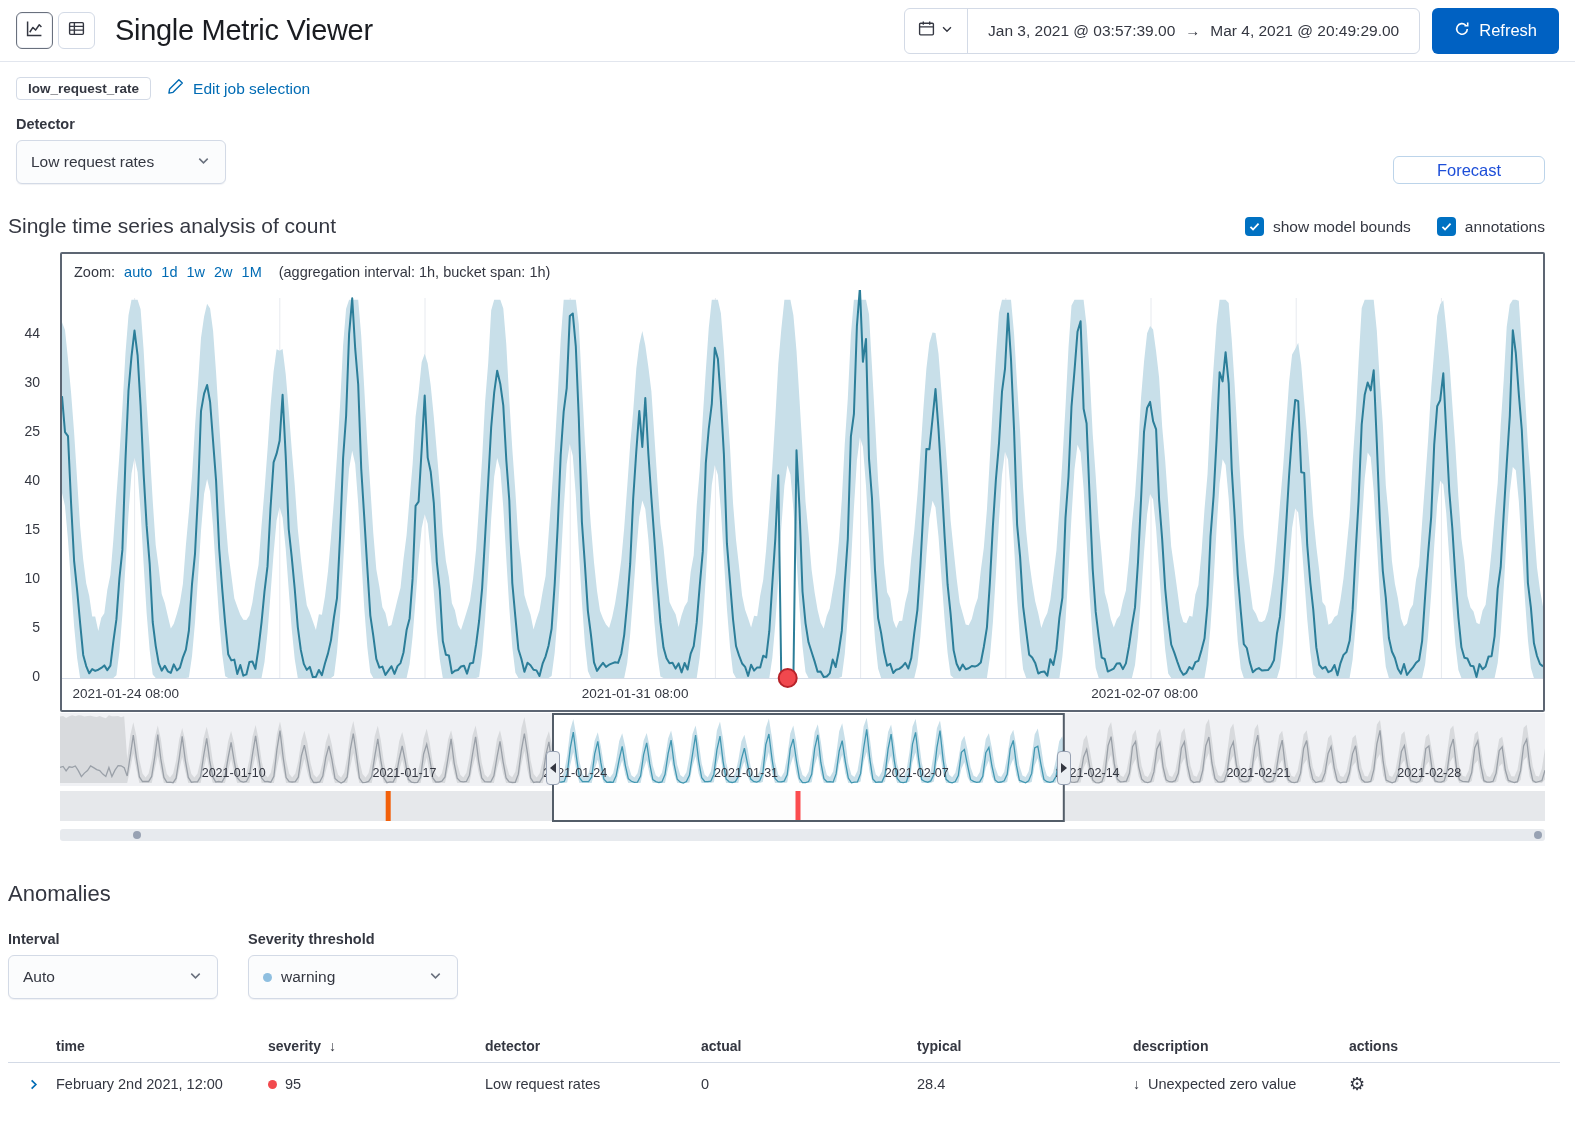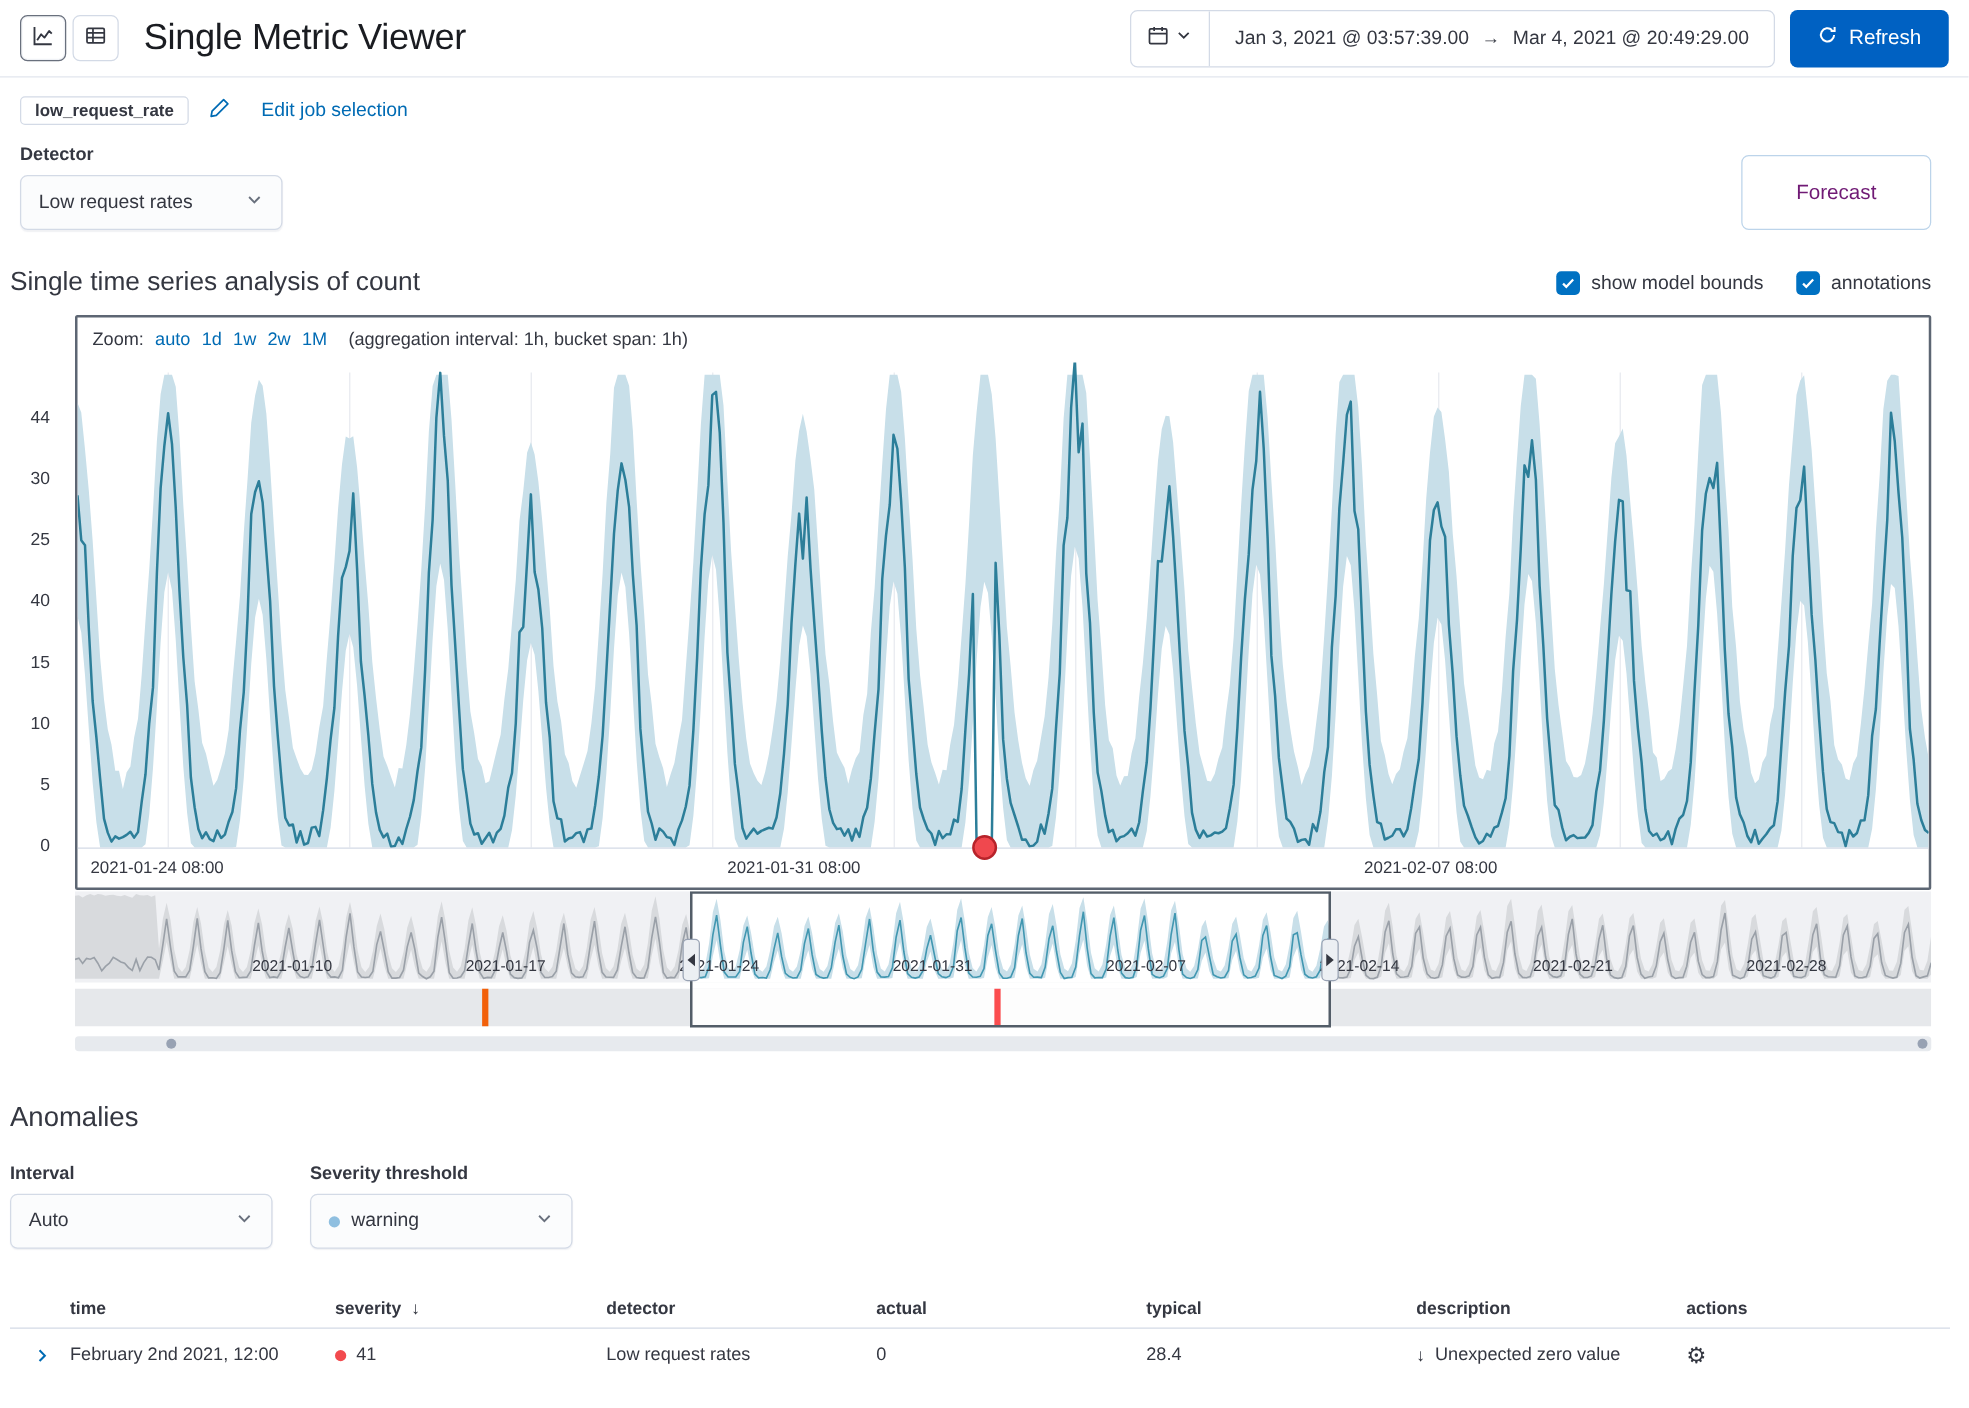--- a/index.html
+++ b/index.html
@@ -21,31 +21,31 @@
   .dp-dates { display:flex; align-items:center; gap:10px; padding:0 20px; font-size:15.5px; }
   .dp-date { cursor:pointer; }
   .arrow-glyph { color:#343741; font-size:15px; }
   .refresh-btn { height:46px; padding:0 22px; border:none; border-radius:6px; background:#0061c2;
                  color:#fff; font-size:16.5px; font-family:inherit; display:flex; align-items:center; gap:9px; cursor:pointer; }
 
   
   .job-row { display:flex; align-items:center; gap:16px; padding:15px 16px 4px 16px; }
   .job-badge { border:1px solid #d3dae6; border-radius:4px; padding:3px 11px; font-size:13.5px;
                font-weight:600; color:#343741; background:#fff; }
-  .edit-link { display:flex; align-items:center; gap:25px; color:#006BB4; font-size:15.5px; cursor:pointer; }
+  .edit-link { display:flex; align-items:center; gap:9px; color:#006BB4; font-size:15.5px; cursor:pointer; }
 
   
   .detector-block { padding:12px 16px 0 16px; }
   .form-label { font-size:14.5px; font-weight:700; color:#343741; margin-bottom:8px; }
   .detector-row { display:flex; justify-content:space-between; align-items:flex-end; }
   .select-control { width:210px; height:44px; background:#fbfcfd; border:1px solid #d3dae6; border-radius:6px;
                     display:flex; align-items:center; justify-content:space-between; padding:0 14px;
                     font-size:15.5px; cursor:pointer; box-shadow:0 1px 1px rgba(152,162,179,.15); }
-  .forecast-btn { min-width:152px; height:60px; background:#fff; border:1px solid #bcd4ea; border-radius:6px;
-                  color:#701a75; font-size:16.5px; font-weight:500; font-family:inherit; cursor:pointer; margin-right:14px; }
+  .forecast-btn { min-width:152px; height:28px; background:#fff; border:1px solid #bcd4ea; border-radius:6px;
+                  color:#1d4ed8; font-size:16.5px; font-weight:500; font-family:inherit; cursor:pointer; margin-right:14px; }
 
   
   .series-header { display:flex; align-items:center; justify-content:space-between;
                    padding:30px 30px 8px 8px; }
   .series-title { font-size:21px; font-weight:500; color:#343741; }
   .cb-groups { display:flex; align-items:center; gap:26px; }
   .cb-group { display:flex; align-items:flex-end; gap:9px; font-size:15.5px; cursor:pointer; }
   .checkbox { width:19px; height:19px; border-radius:4px; background:#0071c2; display:flex;
               align-items:center; justify-content:center; flex:none; }
 
@@ -352,21 +352,21 @@
           <svg width="15" height="15" viewBox="0 0 16 16">
               <path d="M6 3.5l4.5 4.5L6 12.5" stroke="#006BB4" stroke-width="1.8" fill="none"></path>
             </svg>
         </button>
       </div>
       <div class="cell c-time">
           <span>February 2nd 2021, 12:00</span>
         </div>
       <div class="cell c-sev">
           <span class="sev-marker"></span>
-          <span>41</span>
+          <span>95</span>
         </div>
       <div class="cell c-det">
           <span>Low request rates</span>
         </div>
       <div class="cell c-act">
           <span>0</span>
         </div>
       <div class="cell c-typ">
           <span>28.4</span>
         </div>

